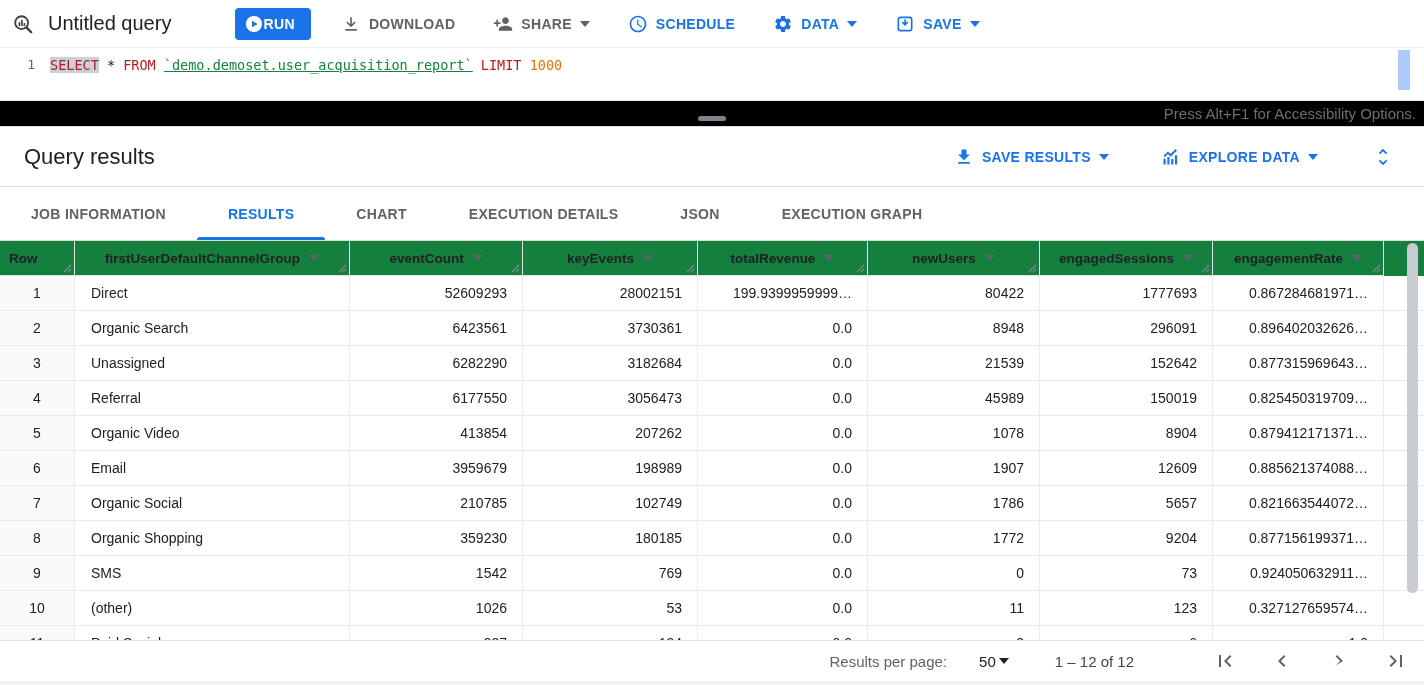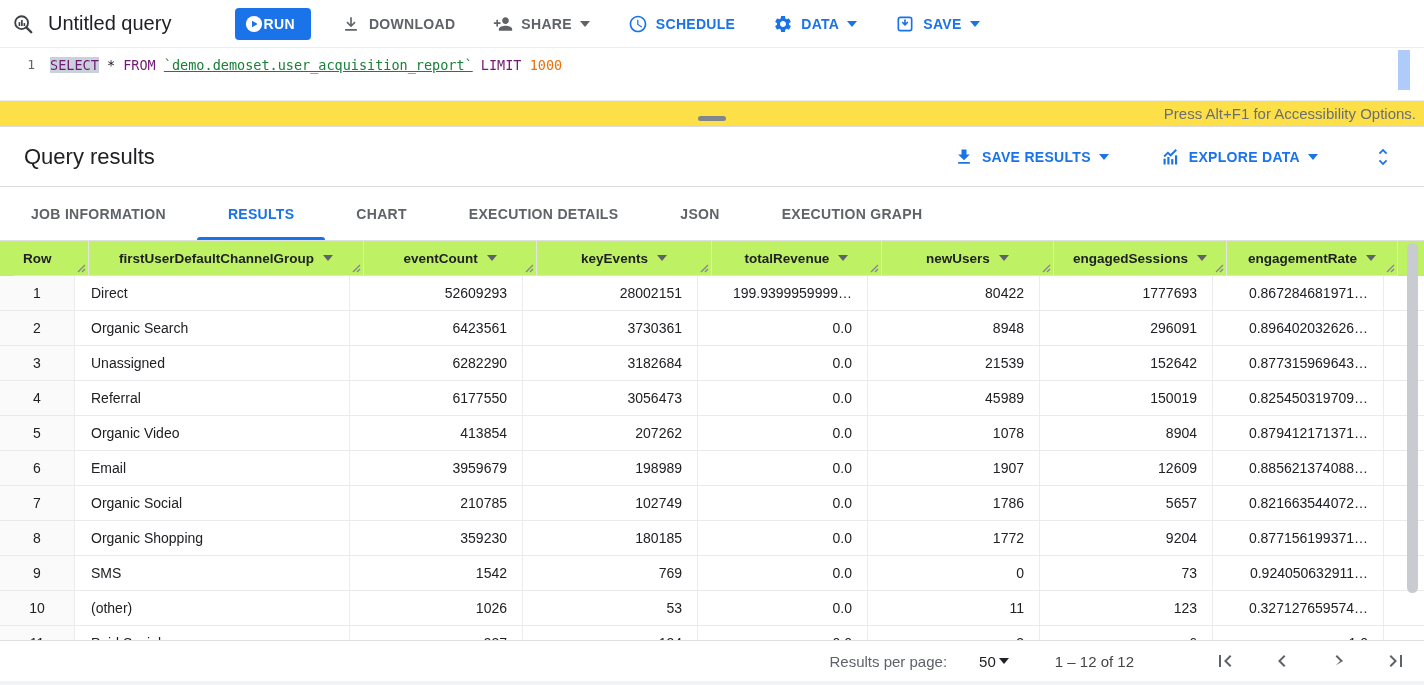--- a/index.html
+++ b/index.html
@@ -29,29 +29,29 @@
     letter-spacing:.4px; border-radius:4px; height:32px; padding:0 16px 0 10px; margin-right:22px;
   }
   .toolbar .btn { margin-right:22px; }
   .caret { display:inline-block; }
 
   
   .editor { height:52px; position:relative; display:flex;
             font-family:"DejaVu Sans Mono", monospace; font-size:13.5px; background:#fff; }
   .gutter { width:50px; text-align:right; padding:9px 15px 0 0; color:#5f6368; font-size:13px; }
   .code { padding-top:9px; white-space:pre; }
-  .tok-kw { color:#701a75; }
+  .tok-kw { color:#b91c1c; }
   .tok-sel { background:#c9d1da; }
   .tok-plain { color:#202124; }
   .tok-table { color:#188038; text-decoration:underline; }
   .tok-num { color:#e8710a; }
   .editor-thumb { position:absolute; right:14px; top:2px; width:12px; height:40px; background:#aecbfa; }
 
   
-  .statusbar { height:27px; position:relative; background:#fde047;
+  .statusbar { height:27px; position:relative; background:#000000;
                border-top:1px solid #ececec; border-bottom:1px solid #dadce0;
                display:flex; align-items:center; justify-content:flex-end; padding-right:8px; }
   .a11y { color:#6b6f74; font-size:15px; }
   .drag-handle { position:absolute; left:calc(50% - 14px); top:15px; width:28px; height:5px;
                  border-radius:3px; background:#80868b; cursor:row-resize; }
 
   
   .results-header { height:60px; display:flex; align-items:center;
                     padding:0 24px; border-bottom:1px solid #dadce0;justify-content:space-between; }
   .rh-title { font-size:22px; color:#202124; }
@@ -62,21 +62,21 @@
   
   .tabsbar { height:54px; display:flex; border-bottom:1px solid #e0e0e0; padding-left:0; }
   .tab { position:relative; display:flex; align-items:center; padding:0 31px;
          font-size:14px; font-weight:bold; letter-spacing:.3px; color:#5f6368; cursor:pointer; white-space:nowrap; }
   .tab.active { color:#1a73e8; }
   .tab.active::after { content:""; position:absolute; left:0; right:0; bottom:0; height:3px;
                        background:#1a73e8; border-radius:3px 3px 0 0; }
 
   
   .tablewrap { height:399px; position:relative; overflow:hidden; }
-  .t-head { display:flex; height:35px; background:#bef264;padding-left:14px; }
+  .t-head { display:flex; height:35px; background:#15803d; }
   .hcell { position:relative; flex:none; display:flex; align-items:center; justify-content:center;
            gap:9px; border-right:1px solid #e3e5e8; border-bottom:1px solid #dfe1e5;
            font-size:13.5px; font-weight:bold; color:#202124; cursor:pointer; overflow:hidden; }
   .hcell.rowh { justify-content:flex-start; padding-left:9px; cursor:default; }
   .grip { position:absolute; right:2px; bottom:2px; cursor:col-resize; }
   .sortcaret { flex:none; }
   .trow { display:flex; height:35px; background:#fff; border-bottom:1px solid #e8eaed; }
   .cell { flex:none; display:flex; align-items:center; font-size:14px; color:#202124;
           border-right:1px solid #ececec; overflow:hidden; white-space:nowrap; }
   .cell.rown { justify-content:center; background:#fafafa; }

